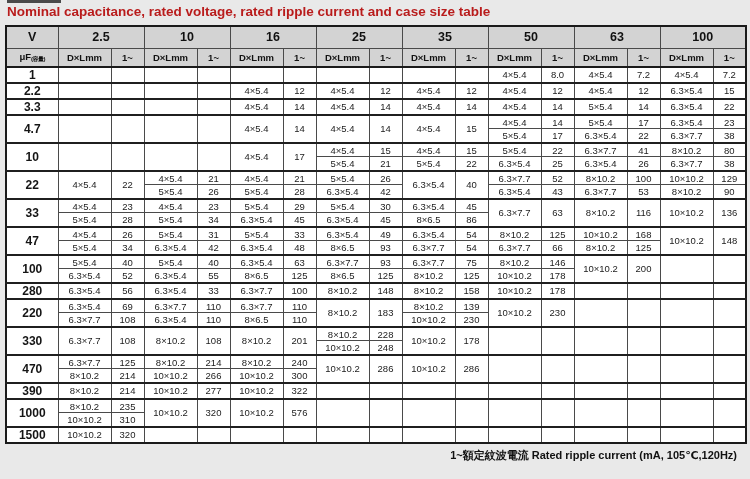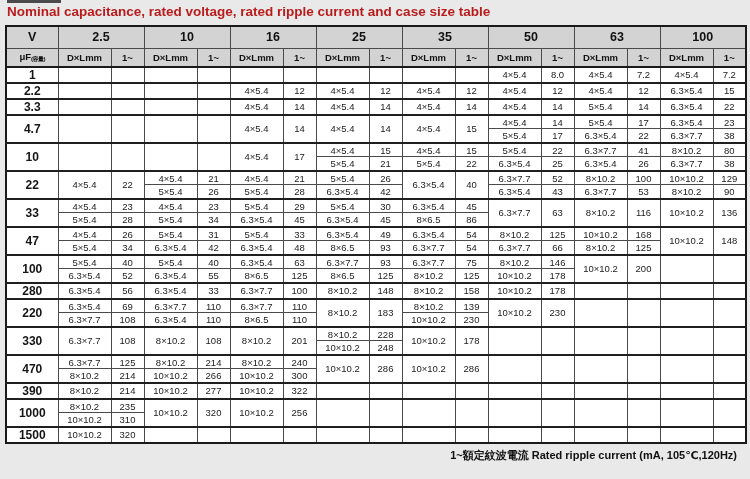--- a/index.html
+++ b/index.html
@@ -470,21 +470,21 @@
           <td></td>
           <td></td>
         </tr>
         <tr class="group-first">
           <td class="cap" rowspan="2">1000</td>
           <td>8×10.2</td>
           <td>235</td>
           <td rowspan="2">10×10.2</td>
           <td rowspan="2">320</td>
           <td rowspan="2">10×10.2</td>
-          <td rowspan="2">256</td>
+          <td rowspan="2">576</td>
           <td rowspan="2"></td>
           <td rowspan="2"></td>
           <td rowspan="2"></td>
           <td rowspan="2"></td>
           <td rowspan="2"></td>
           <td rowspan="2"></td>
           <td rowspan="2"></td>
           <td rowspan="2"></td>
           <td rowspan="2"></td>
           <td rowspan="2"></td>

